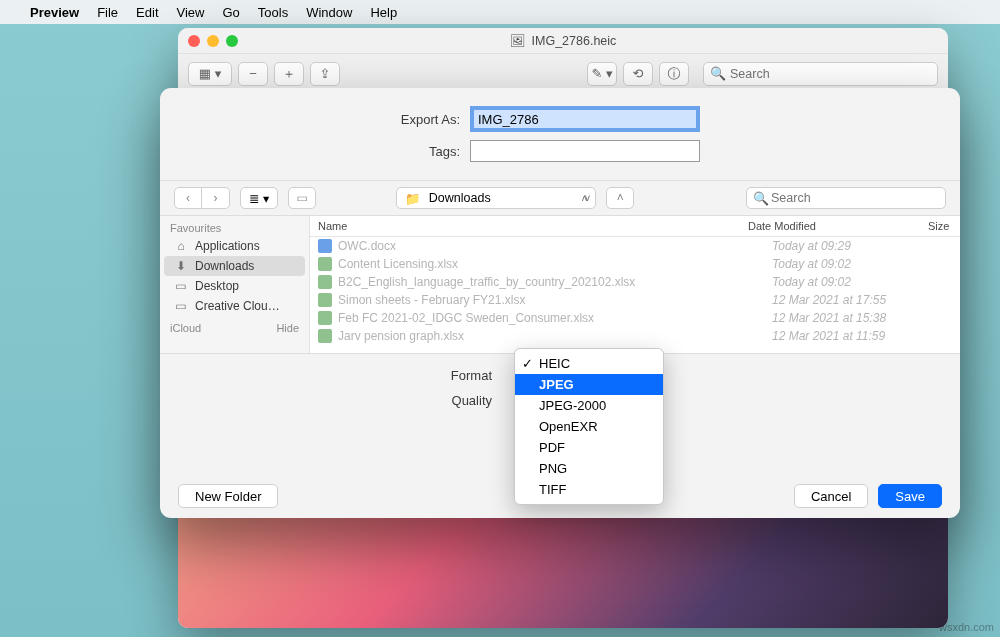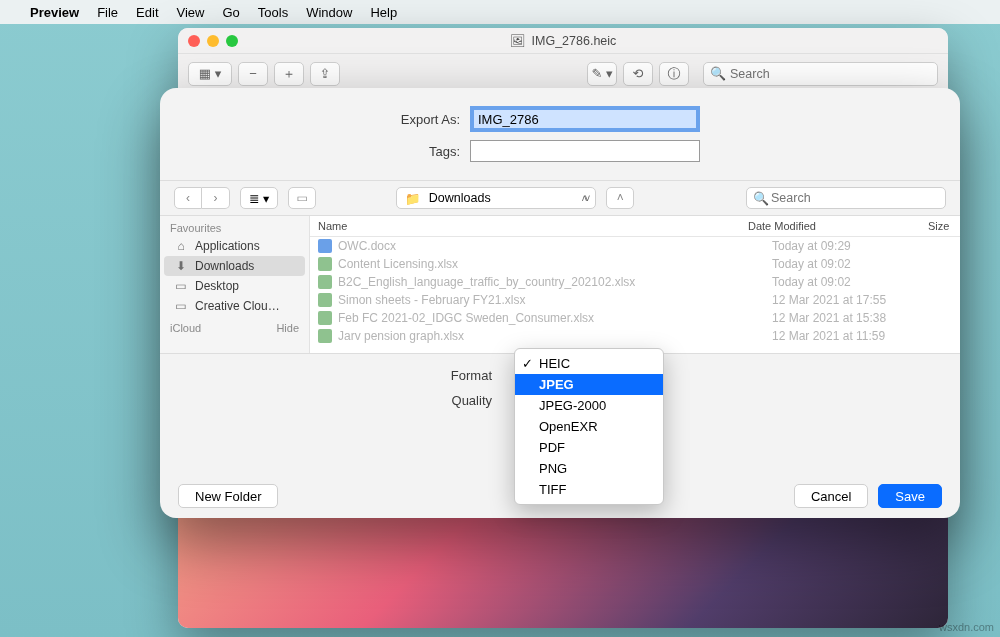--- a/index.html
+++ b/index.html
@@ -20,21 +20,21 @@
   .tb-search input { width:100%; height:24px; border:1px solid #d0d0d0; border-radius:5px; padding:0 8px 0 26px; font-size:12.5px; background:#fff; }
   .search-wrap{position:relative;}
   .search-wrap .mag{position:absolute;left:7px;top:4px;color:#9a9a9a;font-size:13px;}
 
   .pw-image { position:absolute; left:0; right:0; top:66px; bottom:0; background: linear-gradient(135deg,#f9e7a0 0%,#f6b08a 25%,#e95f7b 55%,#513d6a 80%,#2d2538 100%); }
   .pw-image::before{content:"";position:absolute;inset:0;background:
     radial-gradient(ellipse 60% 50% at 30% 45%, rgba(255,255,255,.25), transparent 60%),
     linear-gradient(200deg, rgba(255,255,255,.1), transparent 40%);}
 
   
-  .sheet { position:absolute; left:160px; top:88px; width:800px; height:430px; background:#f3f3f3; border-radius:16px; box-shadow:0 25px 60px rgba(0,0,0,.45); overflow:visible; }
+  .sheet { position:absolute; left:160px; top:88px; width:800px; height:430px; background:#f3f3f3; border-radius:11px; box-shadow:0 25px 60px rgba(0,0,0,.45); overflow:visible; }
   .sheet-top { padding:18px 20px 10px; }
   .row { display:flex; align-items:center; margin-bottom:8px; }
   .row label { width:290px; text-align:right; padding-right:10px; font-size:13px; color:#3a3a3a; }
   .row input[type=text] { width:230px; height:22px; border:1px solid #9a9a9a; padding:0 6px; font-size:13px; }
   .row input.focused { border:4px solid #6aa2ec; padding:0 4px; height:26px; background:#cfe3ff; }
 
   .loc-toolbar { height:36px; border-top:1px solid #ddd; border-bottom:1px solid #ddd; background:#f3f3f3; display:flex; align-items:center; padding:0 14px; gap:10px; }
   .nav-seg { display:flex; }
   .seg-btn { width:28px; height:22px; border:1px solid #cfcfcf; background:#fff; display:flex; align-items:center; justify-content:center; color:#888; font-size:12px;}
   .seg-btn:first-child{border-radius:5px 0 0 5px;}
@@ -52,21 +52,21 @@
   .sb-ico { width:14px; text-align:center; color:#6f6f6f; }
 
   .filelist { flex:1; background:#fff; font-size:12px; color:#b5b5b5; position:relative; }
   .fl-head { display:flex; border-bottom:1px solid #e6e6e6; color:#4a4a4a; font-size:11px; }
   .fl-head div { padding:4px 8px; }
   .col-name{flex:1;} .col-date{width:180px;} .col-size{width:40px;}
   .fl-row { display:flex; padding:2px 8px; align-items:center; gap:6px; }
   .fl-row .fic{width:14px;height:14px;background:#8fc28f;border-radius:2px;display:inline-block;}
   .fl-row .fic.doc{background:#6aa0e8;}
   .fl-row span.n{flex:1;}
-  .fl-row span.d{width:180px;}
+  .fl-row span.d{width:180px;font-style:italic;}
 
   .options { padding:14px 0 8px; position:relative; }
   .opt-row { display:flex; align-items:flex-end; margin-bottom:10px; font-size:13px; }
   .opt-row label{ width:340px; text-align:right; padding-right:8px; color:#3a3a3a;}
   .fz { text-align:center; font-size:10.5px; color:#5a5a5a; margin-top:6px;}
 
   .btnbar { position:absolute; left:0; right:0; bottom:10px; display:flex; align-items:center; padding:0 18px; }
   .mac-btn { height:24px; padding:0 16px; border:1px solid #cfcfcf; border-radius:5px; background:#fff; font-size:13px; }
   .mac-btn.primary { background:#0a6cff; color:#fff; border-color:#0a6cff; }
   .spacer{flex:1;}

